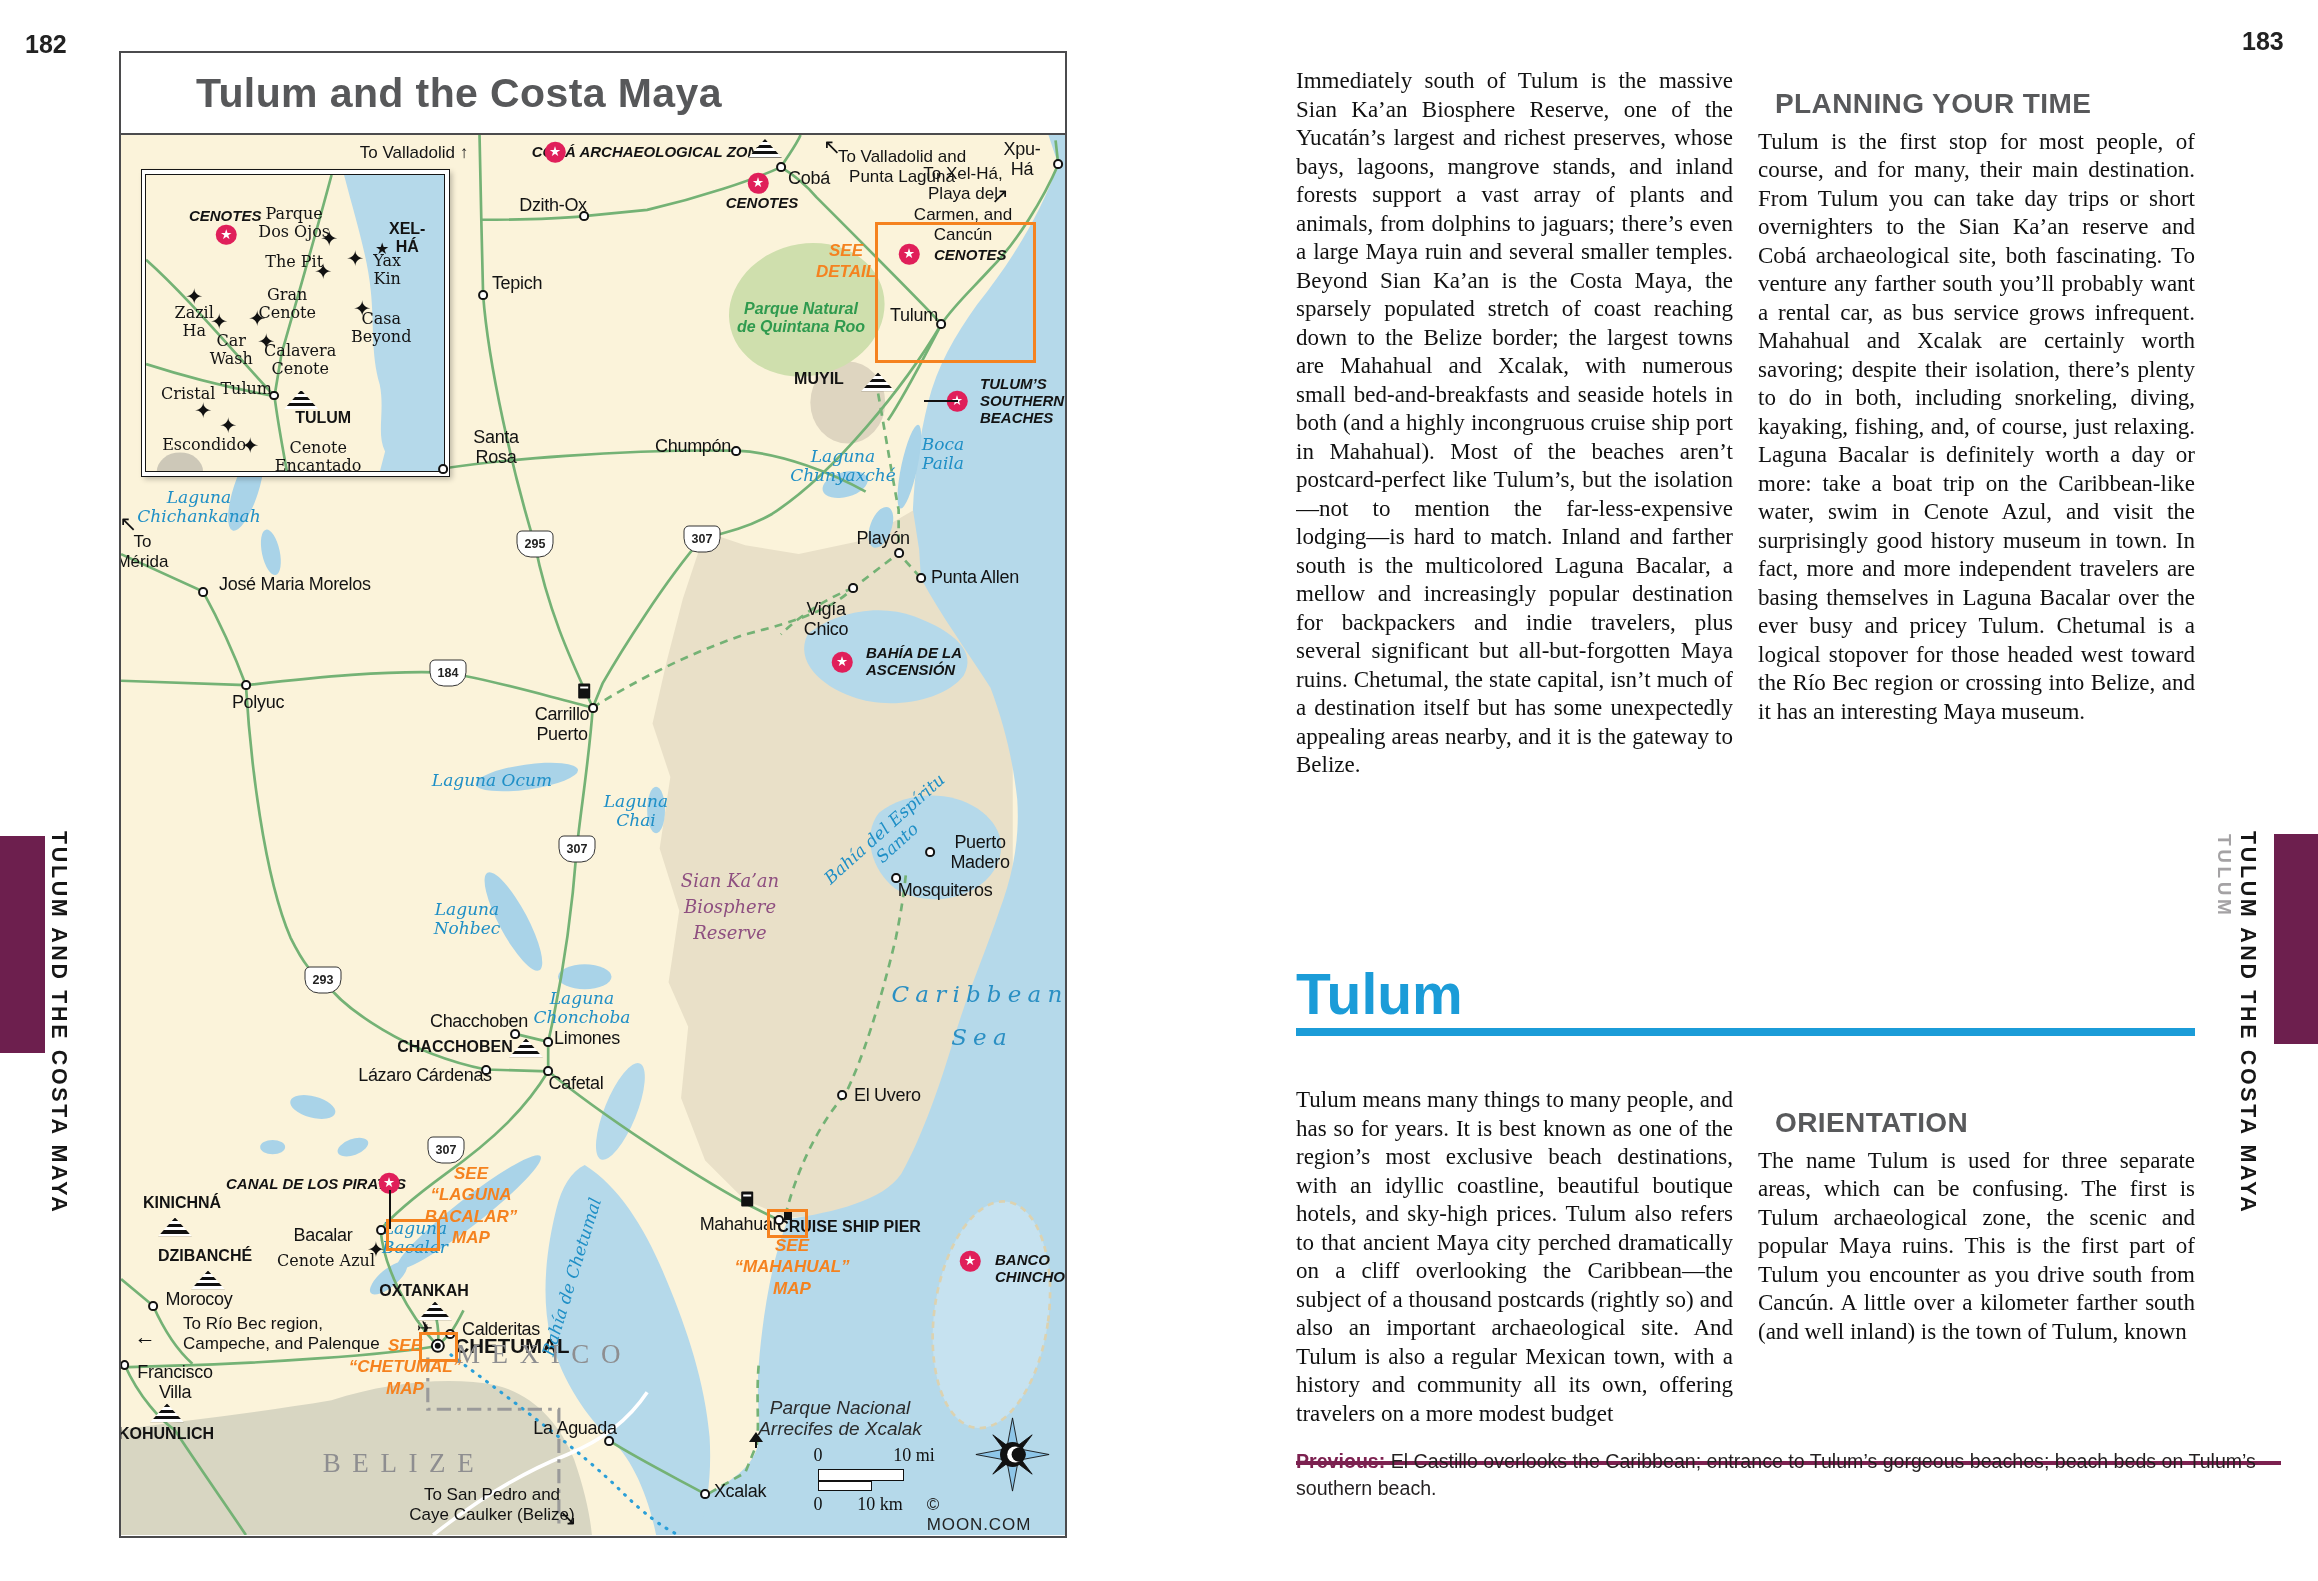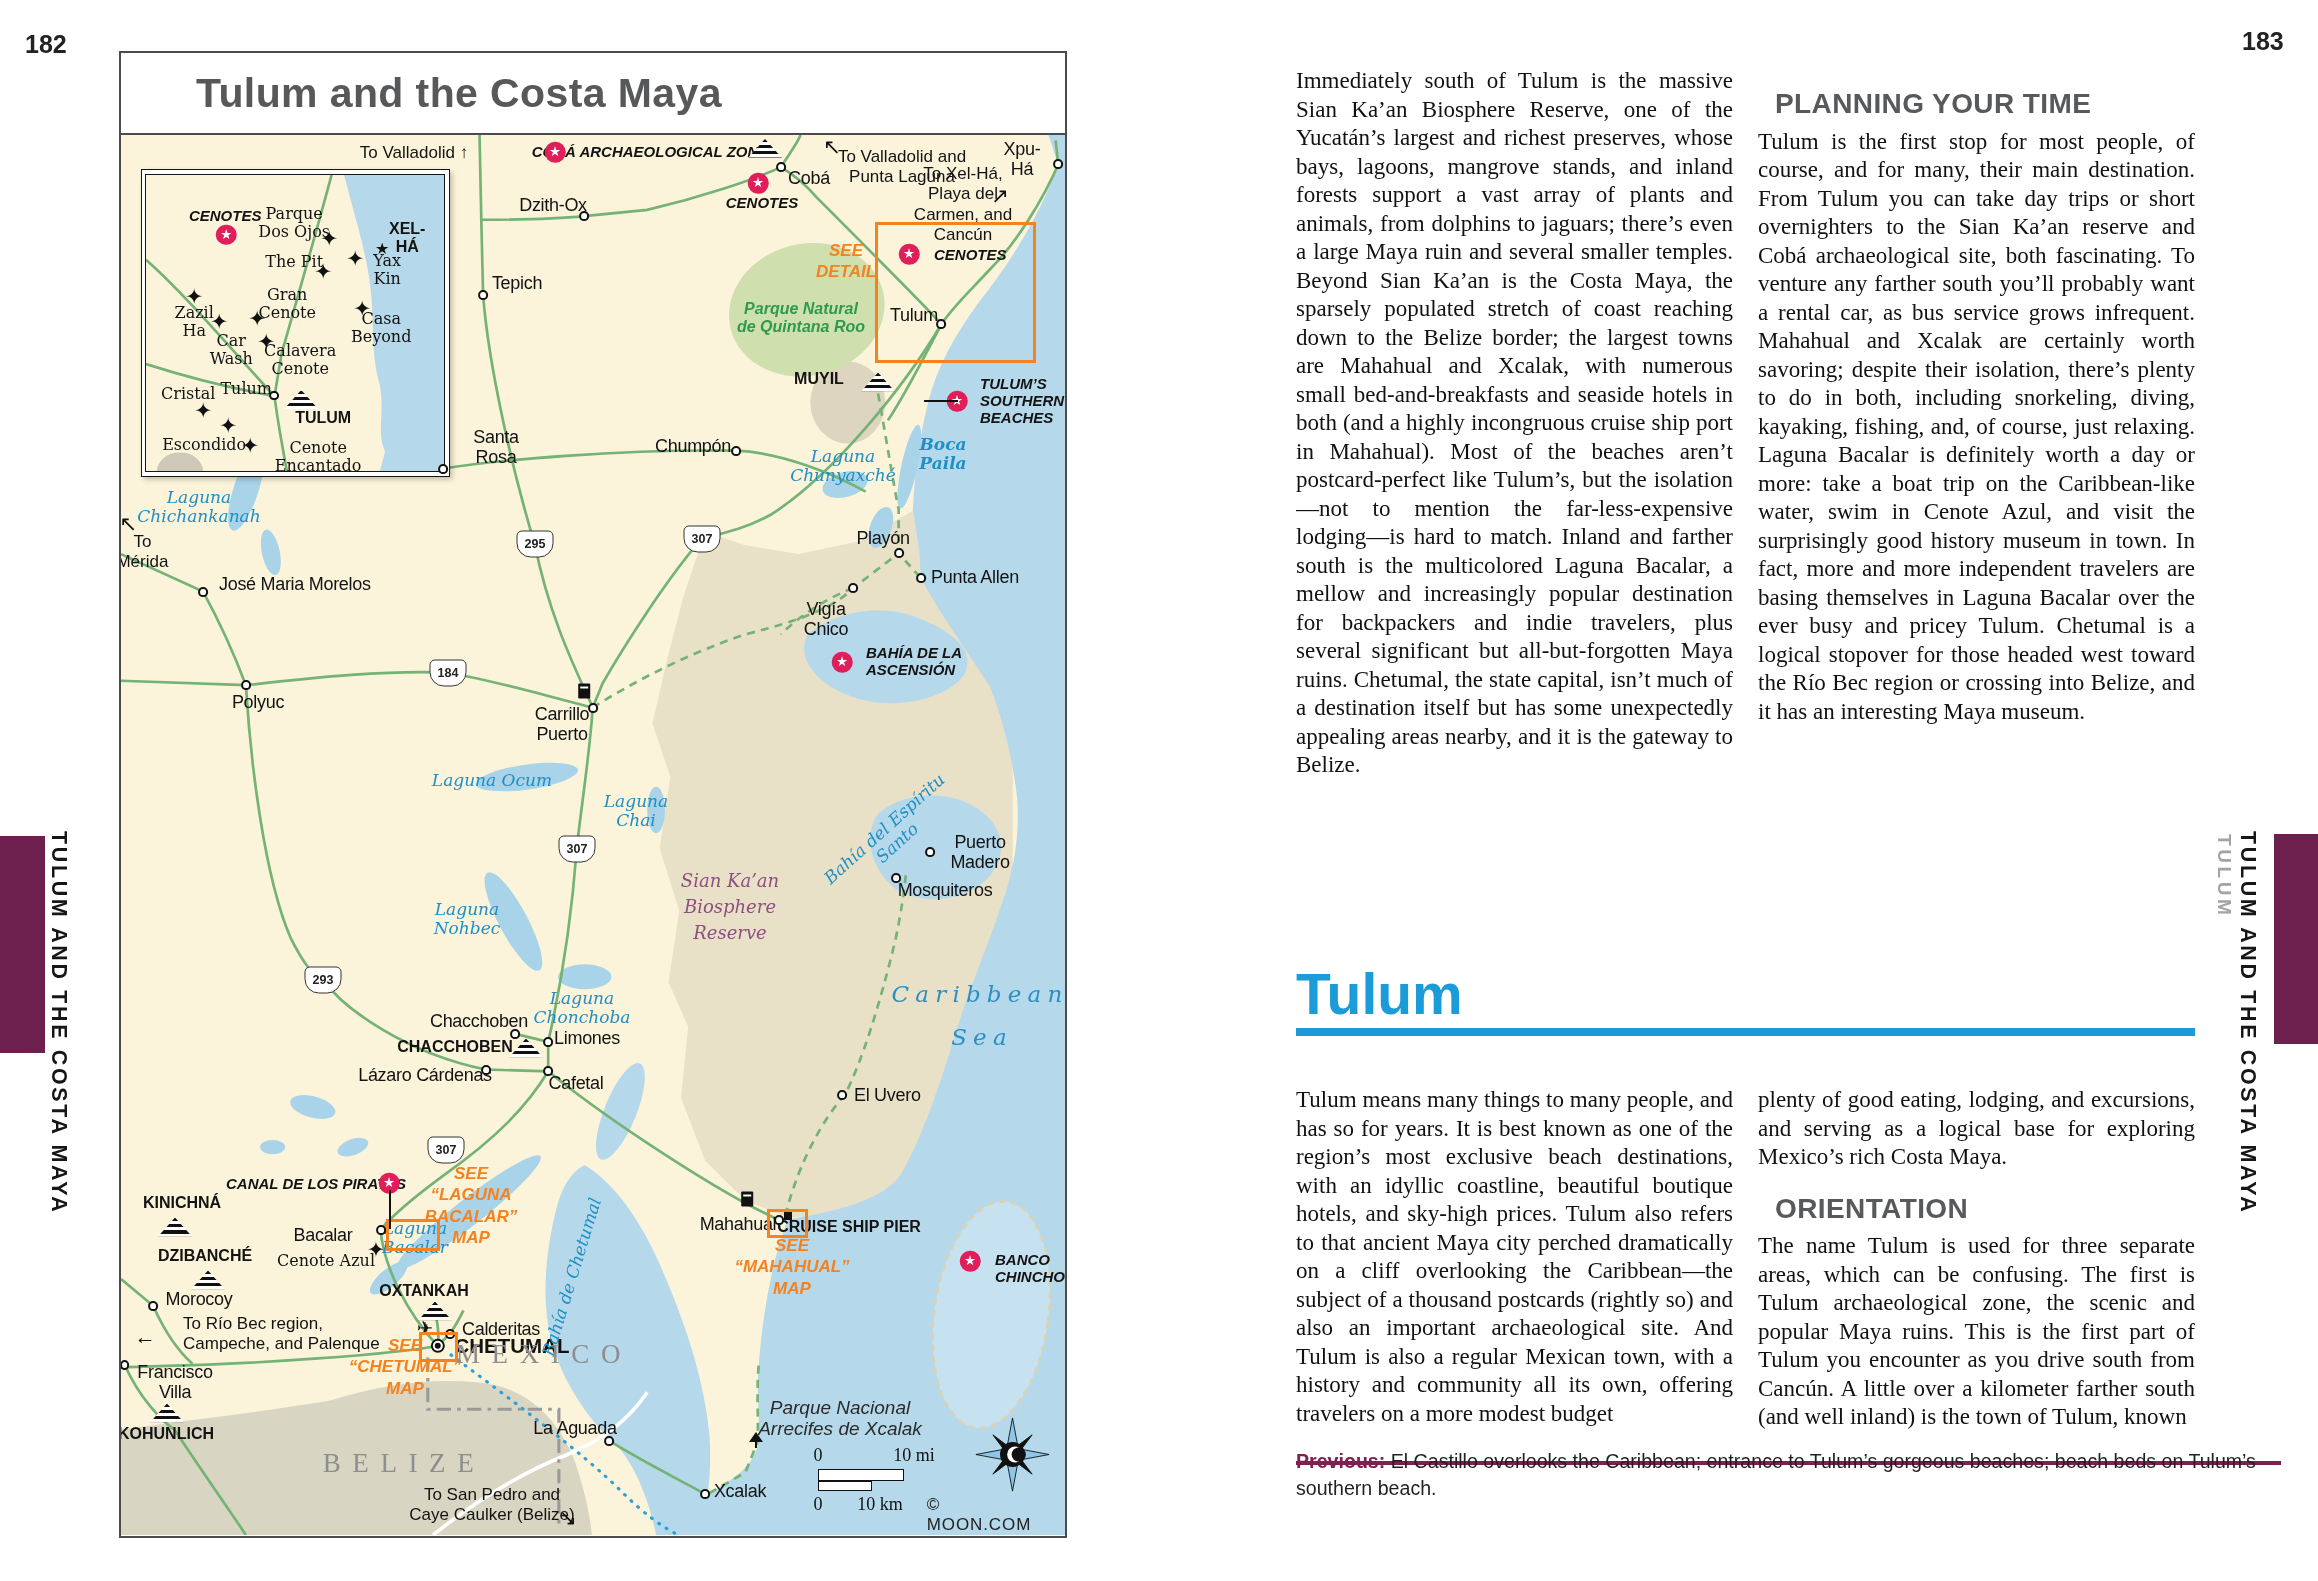--- a/index.html
+++ b/index.html
@@ -250,21 +250,21 @@
       <div class="lbl on" data-name="see-detail" style="left: 725px; top: 126px; transform: translate(-50%, -50%);">SEE
 DETAIL</div>
       <div class="lbl si left" data-name="cenotes-tulum" style="left: 813px; top: 120px; transform: translate(0px, -50%);">CENOTES</div>
       <div class="lbl pk" data-name="parque-natural-quintana-roo" style="left: 680px; top: 183px; transform: translate(-50%, -50%);">Parque Natural
 de Quintana Roo</div>
       <div class="lbl tw" data-name="tulum-town" style="left: 793px; top: 180px; transform: translate(-50%, -50%);">Tulum</div>
       <div class="lbl ru" data-name="muyil" style="left: 698px; top: 244px; transform: translate(-50%, -50%);">MUYIL</div>
       <div class="lbl si left" data-name="tulums-southern-beaches" style="left: 859px; top: 266px; transform: translate(0px, -50%);">TULUM’S
 SOUTHERN
 BEACHES</div>
-      <div class="lbl wa" data-name="boca-paila" style="left: 822px; top: 319px; transform: translate(-50%, -50%); font-weight: bold;">Boca
+      <div class="lbl wa" data-name="boca-paila" style="left: 822px; top: 319px; transform: translate(-50%, -50%);">Boca
 Paila</div>
       <div class="lbl wa" data-name="laguna-chunyaxche" style="left: 722px; top: 331px; transform: translate(-50%, -50%);">Laguna
 Chunyaxché</div>
       <div class="lbl tw" data-name="santa-rosa" style="left: 375px; top: 312px; transform: translate(-50%, -50%);">Santa
 Rosa</div>
       <div class="lbl tw" data-name="chumpon" style="left: 572px; top: 311px; transform: translate(-50%, -50%);">Chumpón</div>
       <div class="lbl tw" data-name="tepich" style="left: 396px; top: 148px; transform: translate(-50%, -50%);">Tepich</div>
       <div class="lbl tw" data-name="playon" style="left: 762px; top: 403px; transform: translate(-50%, -50%);">Playón</div>
       <div class="lbl tw" data-name="punta-allen" style="left: 854px; top: 442px; transform: translate(-50%, -50%);">Punta Allen</div>
       <div class="lbl tw" data-name="vigia-chico" style="left: 705px; top: 484px; transform: translate(-50%, -50%);">Vigía
@@ -422,21 +422,20 @@
   </div>
 
   <div class="bluehead" style="top:961px;left:0;" data-name="tulum-chapter-heading">Tulum</div>
   <div class="bluerule" style="top:1028px;left:0;" data-name="tulum-heading-rule"></div>
 
   <div class="cols" style="top:1086px;height:357px;overflow:hidden;" data-name="tulum-columns">
     <div class="col" data-name="tulum-col-1">
       <p data-name="tulum-paragraph-1">Tulum means many things to many people, and has so for years. It is best known as one of the region’s most exclusive beach destinations, with an idyllic coastline, beautiful boutique hotels, and sky-high prices. Tulum also refers to that ancient Maya city perched dramatically on a cliff overlooking the Caribbean—the subject of a thousand postcards (rightly so) and also an important archaeological site. And Tulum is also a regular Mexican town, with a history and community all its own, offering travelers on a more modest budget</p>
     </div>
     <div class="col" data-name="tulum-col-2">
-      <p data-name="tulum-col2-lead">plenty of good eating, lodging, and excursions, and serving as a logical base for exploring Mexico’s rich Costa Maya.</p>
       <div class="h-sans" data-name="orientation-heading">ORIENTATION</div>
       <p data-name="tulum-col2-body">The name Tulum is used for three separate areas, which can be confusing. The first is Tulum archaeological zone, the scenic and popular Maya ruins. This is the first part of Tulum you encounter as you drive south from Cancún. A little over a kilometer farther south (and well inland) is the town of Tulum, known</p>
     </div>
   </div>
 
   <div class="caprule" style="top:1461px;left:0;width:985px;" data-name="caption-rule"></div>
   <div class="caption" style="top:1448px;left:0;" data-name="previous-caption">
     <b data-name="previous-caption-label">Previous:</b><span data-name="previous-caption-text"> El Castillo overlooks the Caribbean; entrance to Tulum’s gorgeous beaches; beach beds on Tulum’s southern beach.</span>
   </div>
 </div>

